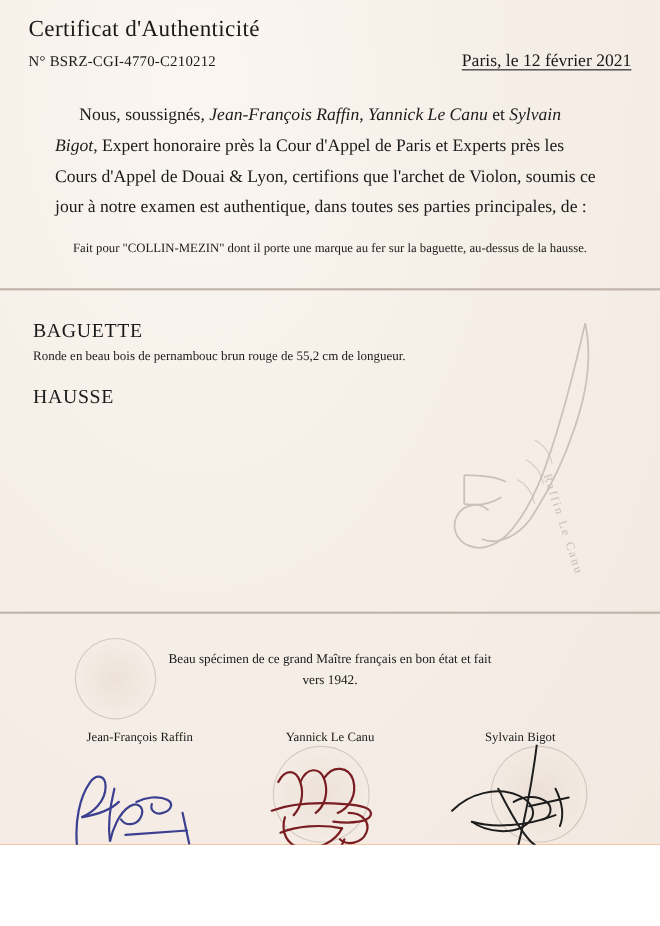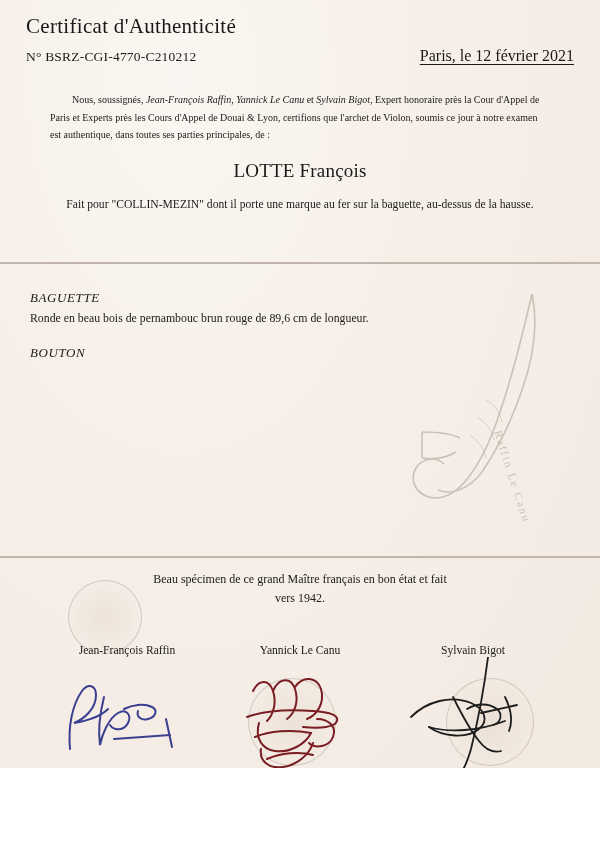--- a/index.html
+++ b/index.html
@@ -68,21 +68,21 @@
     letter-spacing: 0.2px;
   }
   .place-date {
     font-size: 16px;
     text-decoration: underline;
     text-underline-offset: 3px;
   }
 
   .body-text {
     margin: 26px 26px 0 26px;
-    font-size: 10px;
+    font-size: 16px;
     line-height: 1.75;
     text-align: left;
   }
   .body-text .indent {
     display: inline-block;
     width: 22px;
   }
   .name-it {
     font-style: italic;
   }
@@ -101,24 +101,23 @@
   }
 
   
   .desc-block {
     padding: 26px 30px 0 30px;
   }
   .desc-group {
     margin-bottom: 18px;
   }
   .desc-label {
-    font-size: 13px;
+    font-size: 18px;
     letter-spacing: 0.6px;
     margin: 0 0 3px 0;
-    font-style: italic;
   }
   .desc-value {
     font-size: 11.8px;
     line-height: 1.55;
     margin: 0;
     max-width: 360px;
   }
 
   
   .watermark {
@@ -126,21 +125,21 @@
     right: 28px;
     top: 18px;
     width: 190px;
     height: 240px;
     opacity: 0.55;
     pointer-events: none;
   }
 
   
   .sig-block {
-    padding: 12px 20px 0 20px;
+    padding: 32px 20px 0 20px;
   }
   .conclusion {
     text-align: center;
     font-size: 12px;
     line-height: 1.6;
     margin: 0 auto;
     max-width: 420px;
   }
   .sig-row {
     display: flex;
@@ -189,21 +188,20 @@
         <span>N°</span>
         <span>BSRZ-CGI-4770-C210212</span>
       </div>
       <div class="place-date">Paris, le 12 février 2021</div>
     </div>
 
     <div class="body-text">
       <span class="indent"></span><span>Nous, soussignés, </span><span class="name-it">Jean-François Raffin</span><span>, </span><span class="name-it">Yannick Le Canu</span><span> et </span><span class="name-it">Sylvain Bigot</span><span>, Expert honoraire près la Cour d'Appel de Paris et Experts près les Cours d'Appel de Douai &amp; Lyon, certifions que l'archet de Violon, soumis ce jour à notre examen est authentique,  dans toutes ses parties principales, de :</span>
     </div>
 
-    <div class="maker-name">LOTTE François</div>
 
     <div class="note-line">Fait pour "COLLIN-MEZIN" dont il porte une marque au fer sur la baguette, au-dessus de la hausse.</div>
   </div>
 
   <div class="divider" style="top:262px;"></div>
 
   <div class="section desc-block" style="position:absolute; top:264px; left:0; width:600px; height:292px;">
 
     <svg class="watermark" viewBox="0 0 190 240">
       <g fill="none" stroke="#8d8278" stroke-width="1.6" opacity="0.75">
@@ -218,25 +216,25 @@
       <g fill="none" stroke="#9a8f84" stroke-width="1" opacity="0.6">
         <path d="M104 118 C112 122, 118 130, 120 140"></path>
         <path d="M96 136 C104 140, 110 148, 112 158"></path>
         <path d="M88 154 C96 158, 102 166, 104 176"></path>
       </g>
       <text x="112" y="150" transform="rotate(72 112 150)" font-family="Liberation Serif, serif" font-size="11" fill="#8d8278" opacity="0.8" letter-spacing="2">Raffin Le Canu Bigot</text>
     </svg>
 
     <div class="desc-group">
       <div class="desc-label">BAGUETTE</div>
-      <div class="desc-value">Ronde en beau bois de pernambouc brun rouge de 89,6 cm de longueur.</div>
+      <div class="desc-value">Ronde en beau bois de pernambouc brun rouge de 55,2 cm de longueur.</div>
     </div>
 
     <div class="desc-group">
-      <div class="desc-label">BOUTON</div>
+      <div class="desc-label">HAUSSE</div>
     </div>
 
   </div>
 
   <div class="divider" style="top:556px;"></div>
 
   <div class="section sig-block" style="position:absolute; top:558px; left:0; width:600px; height:284px;">
 
     <div class="conclusion">
       <div>Beau spécimen de ce grand Maître français en bon état et fait</div>

